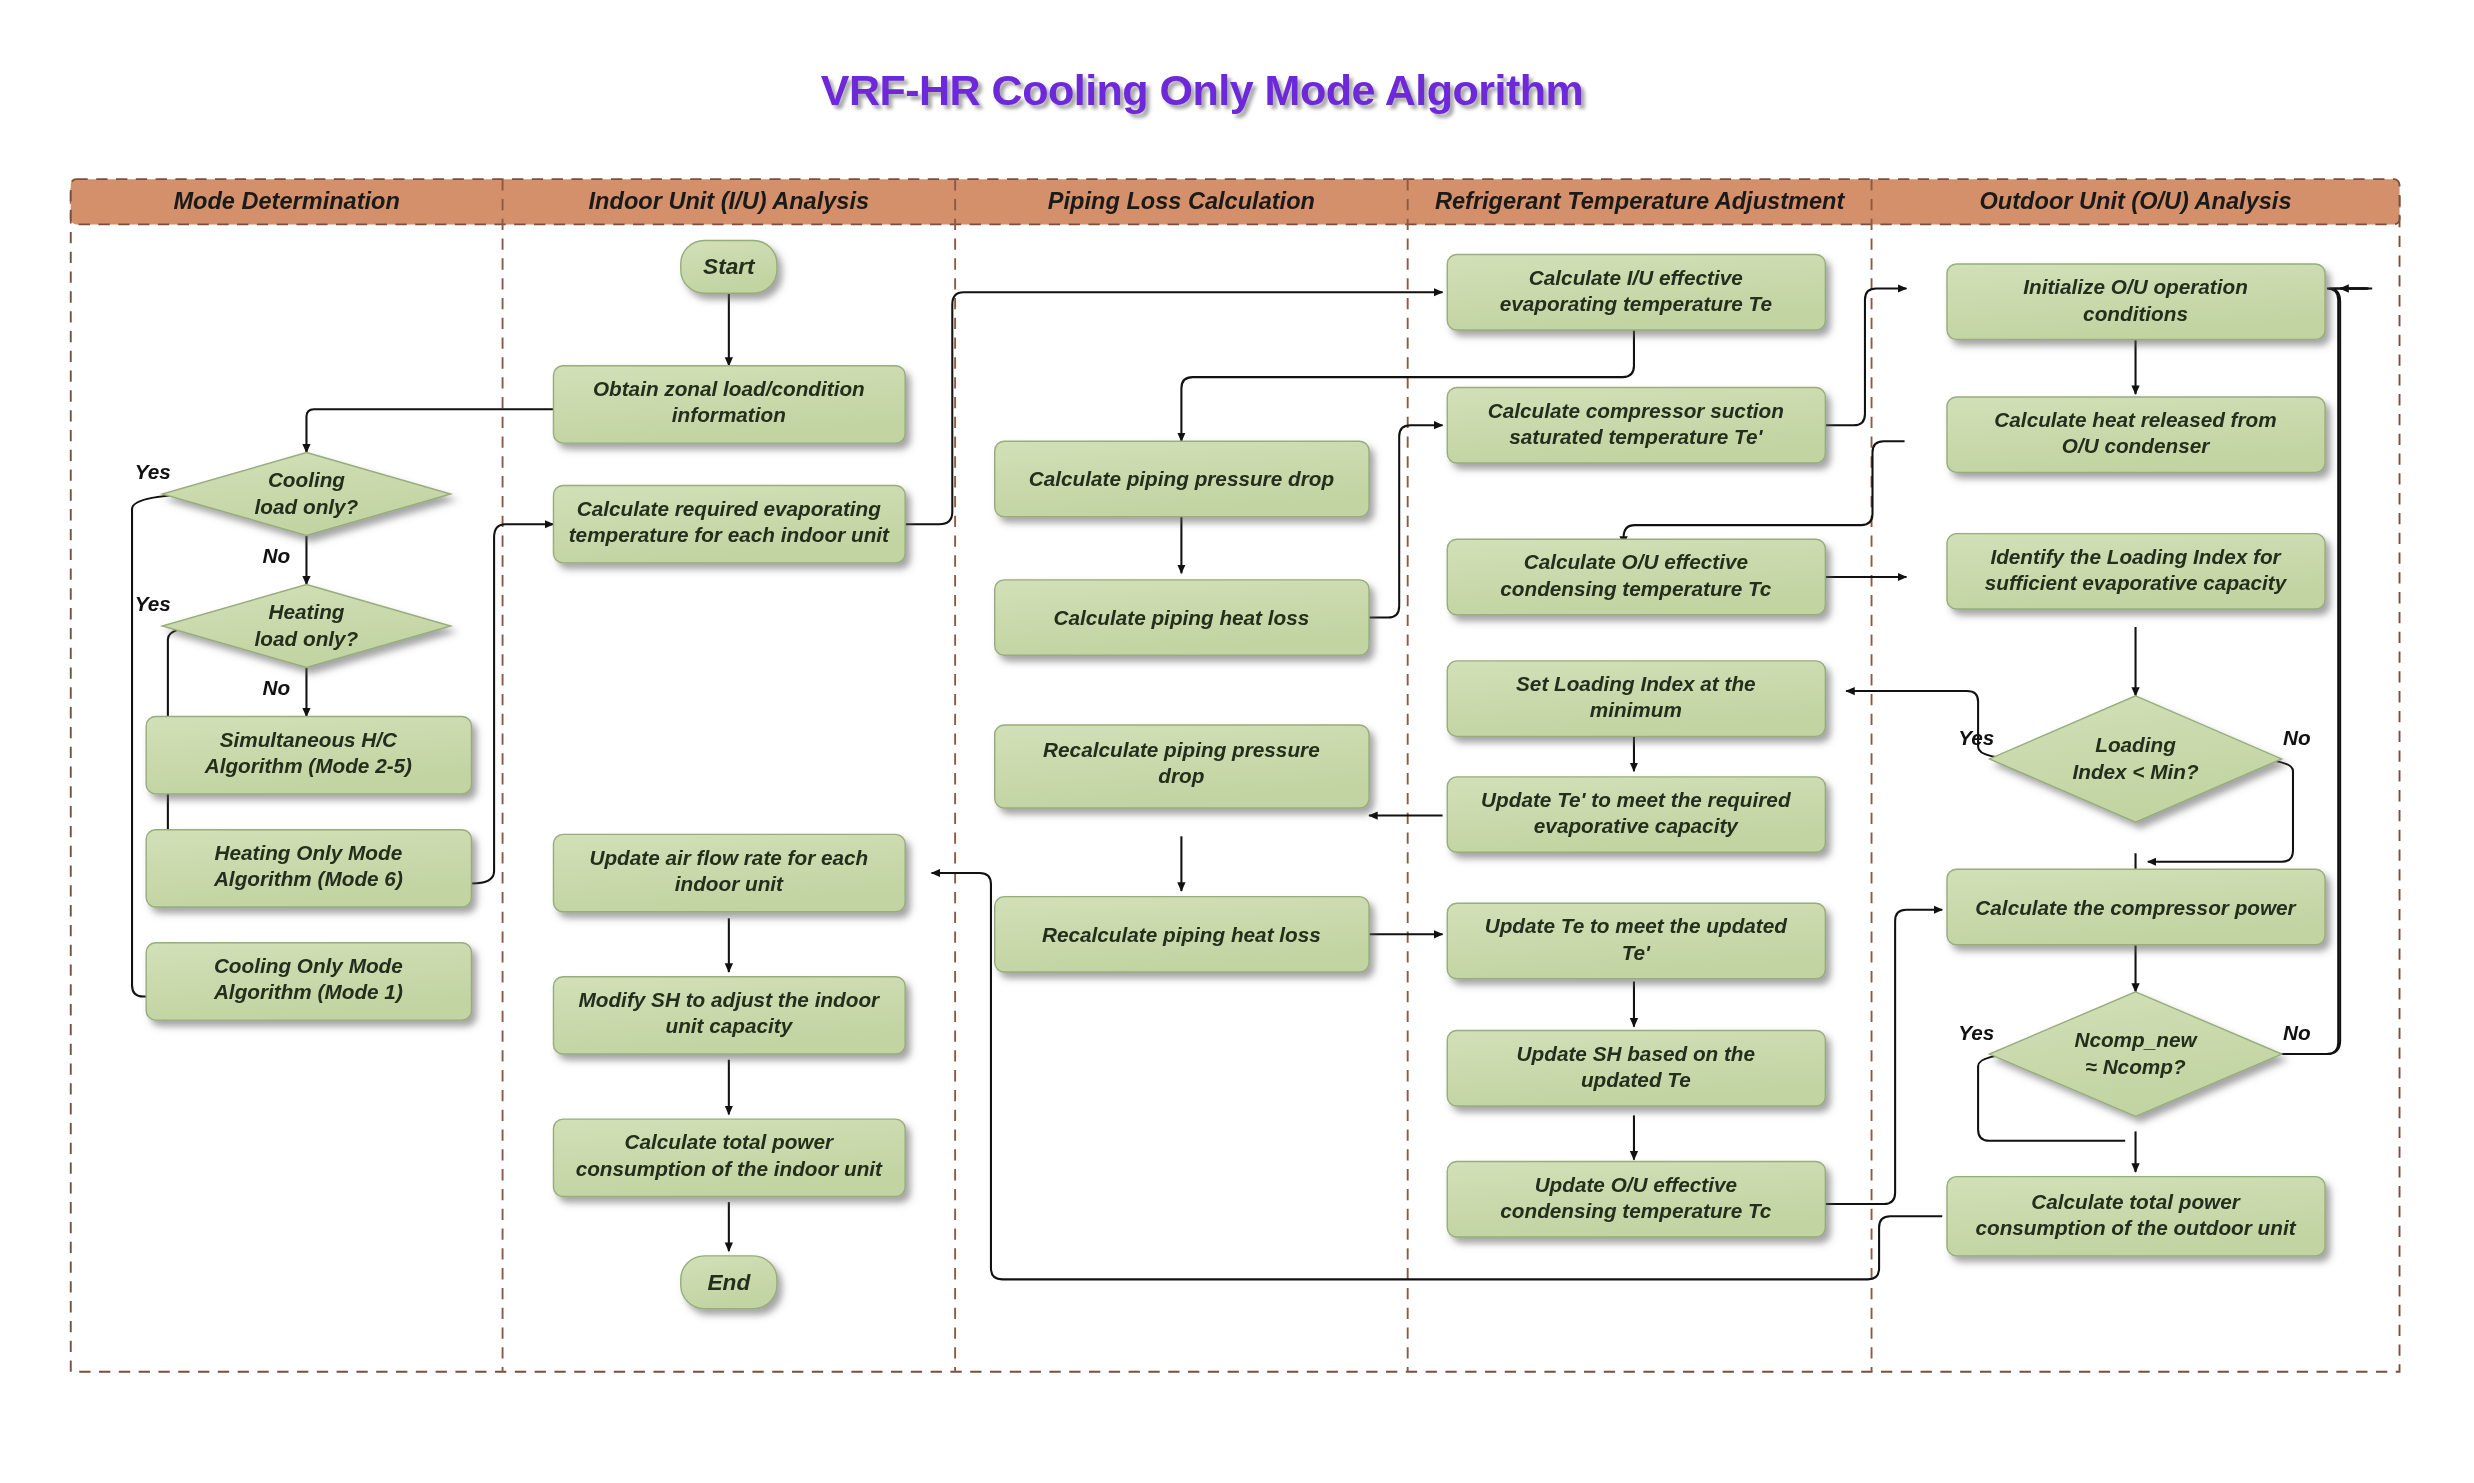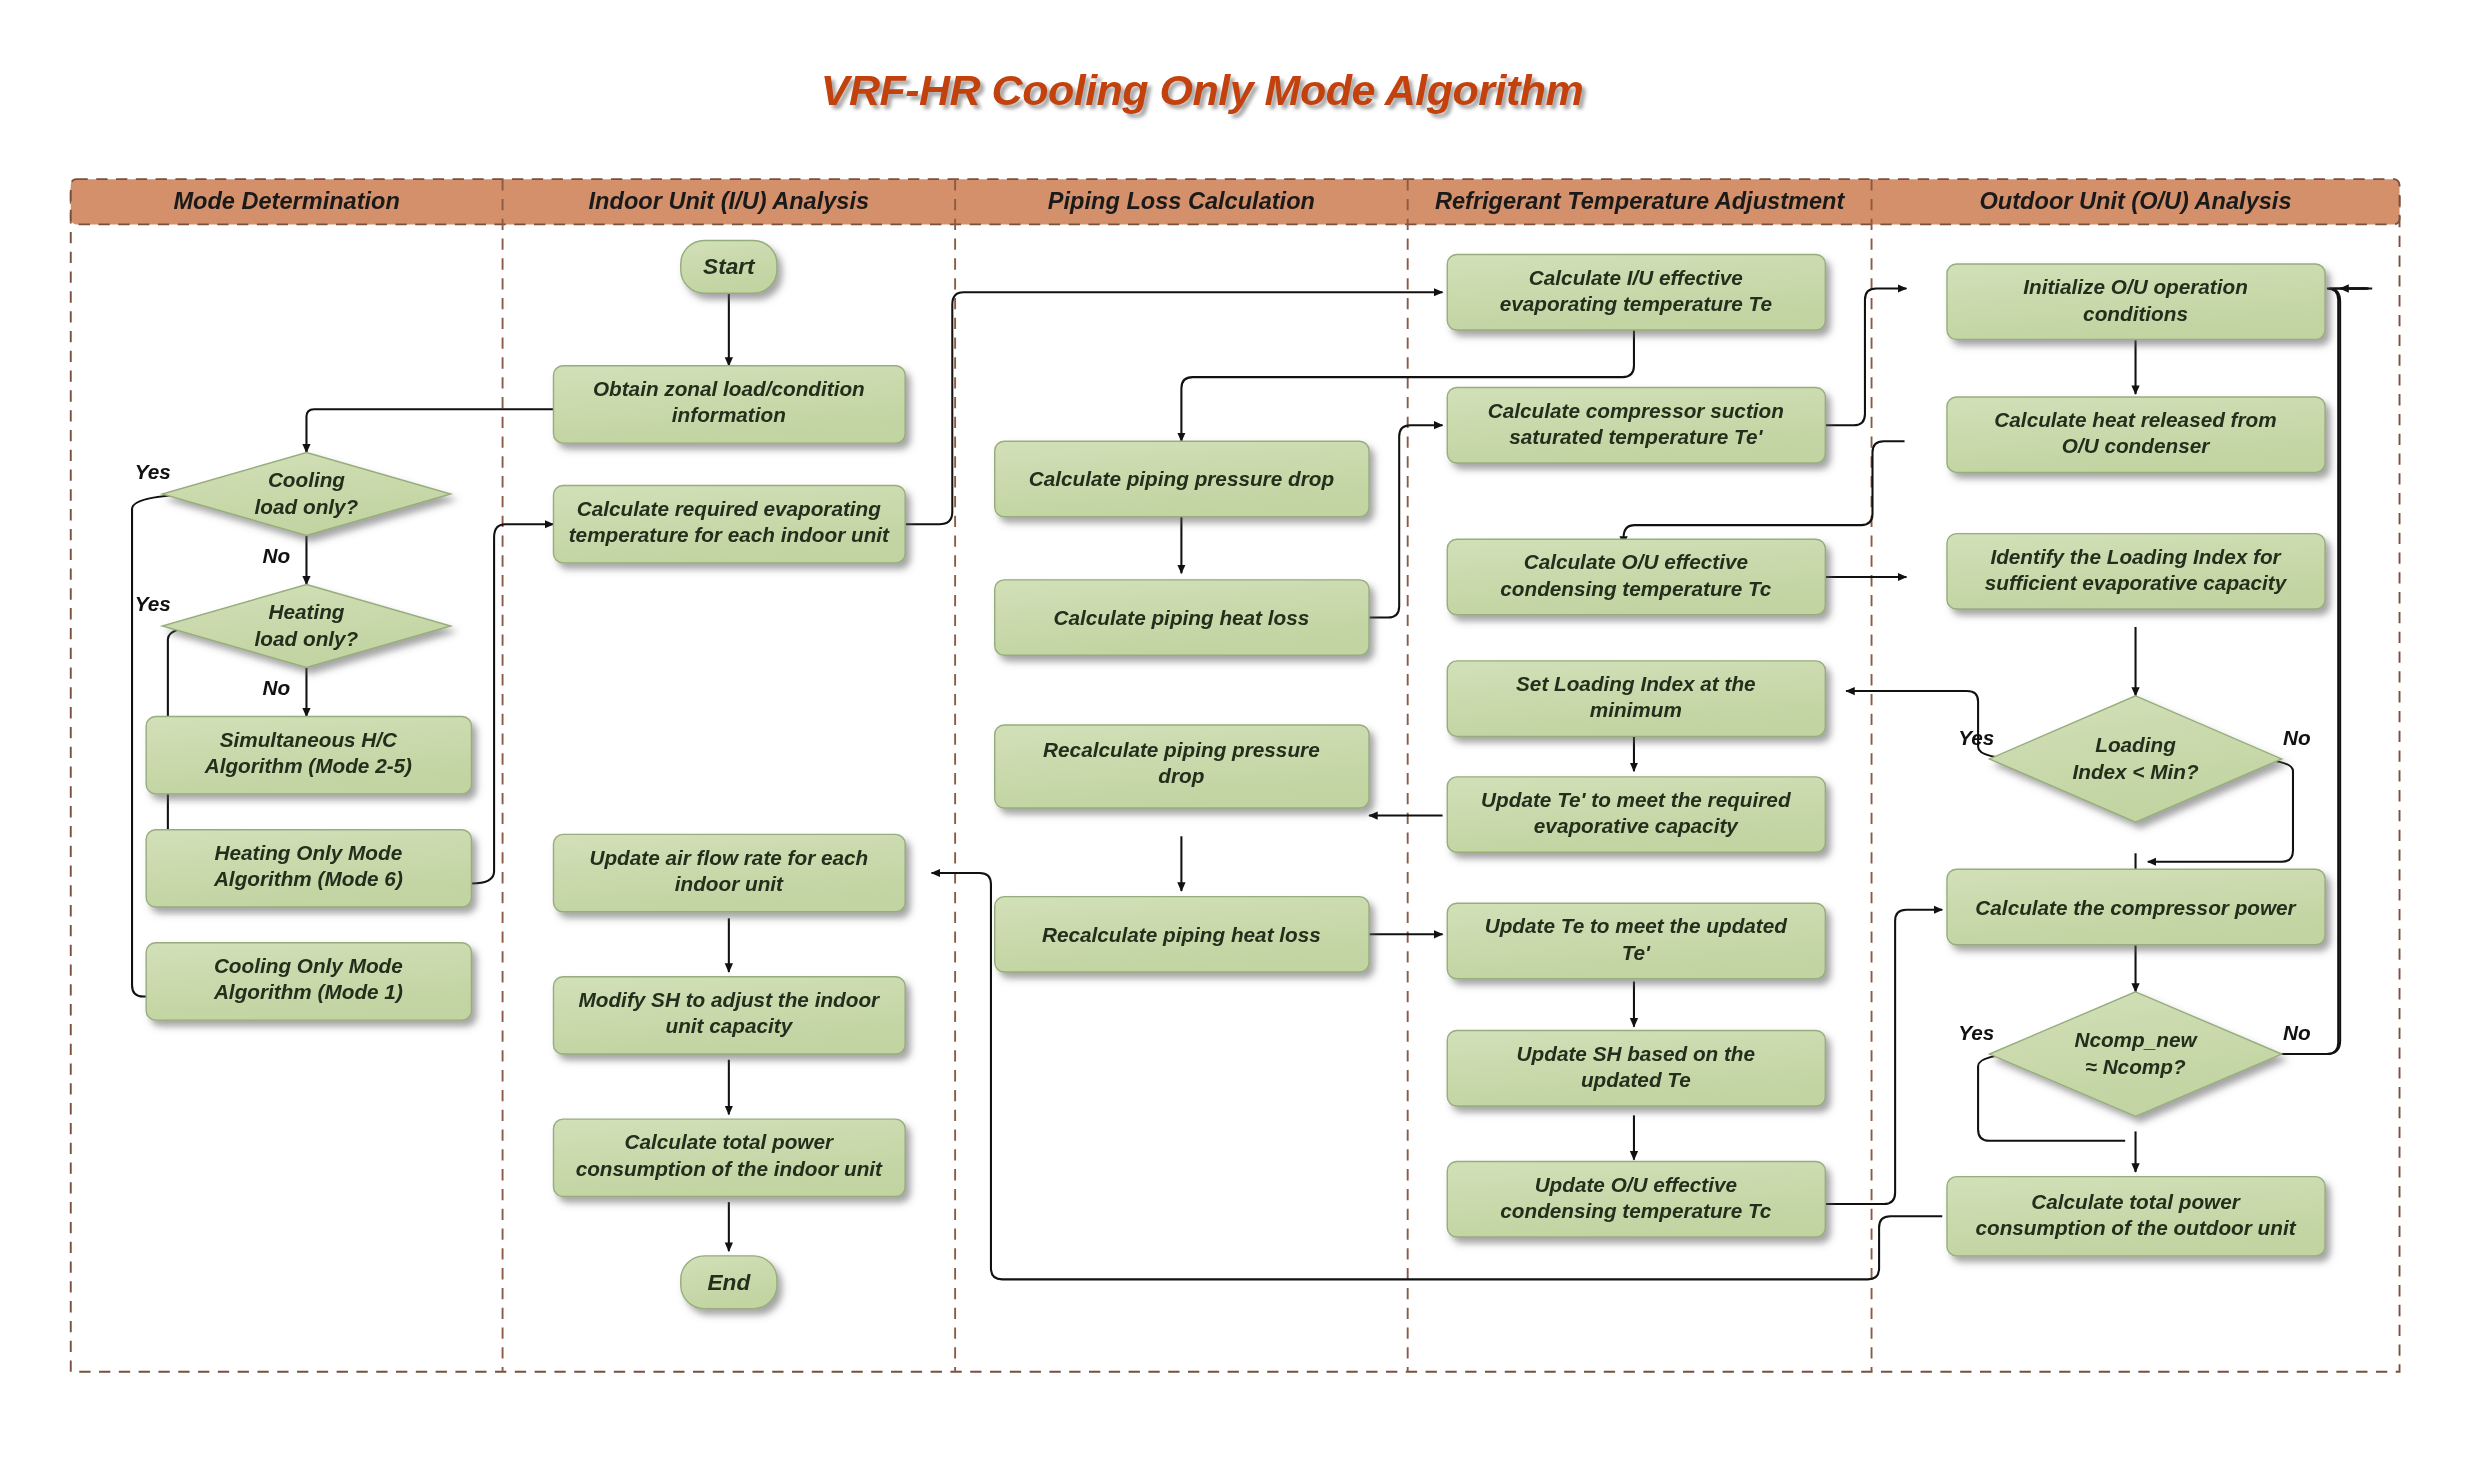--- a/index.html
+++ b/index.html
@@ -1,21 +1,21 @@
 <!DOCTYPE html>
 <html style="font-size:15px"><head>
 <meta charset="utf-8">
 <style>
   html,body{margin:0;padding:0;background:#ffffff;}
   body{width:2475px;height:1484px;font-family:"Liberation Sans",sans-serif;overflow:hidden;}
   #stage{position:relative;width:2475px;height:1484px;}
   #title{
     position:absolute;left:0;top:66px;width:2404px;text-align:center;
     font-family:"Liberation Sans",sans-serif;
-    font-size:43px;font-weight:bold;font-style:italic;color:#c2410c;
+    font-size:43px;font-weight:bold;color:#6d28d9;
     letter-spacing:-0.5px;
     text-shadow:3.8px 3.8px 3.8px rgba(0,0,0,0.35);
   }
   svg{position:absolute;left:0;top:0;}
   .hdr-text{
     font-family:"Liberation Sans",sans-serif;
     font-size:25px;font-weight:bold;font-style:italic;fill:#1a1a1a;
     text-anchor:middle;dominant-baseline:middle;
   }
   .node-text{

